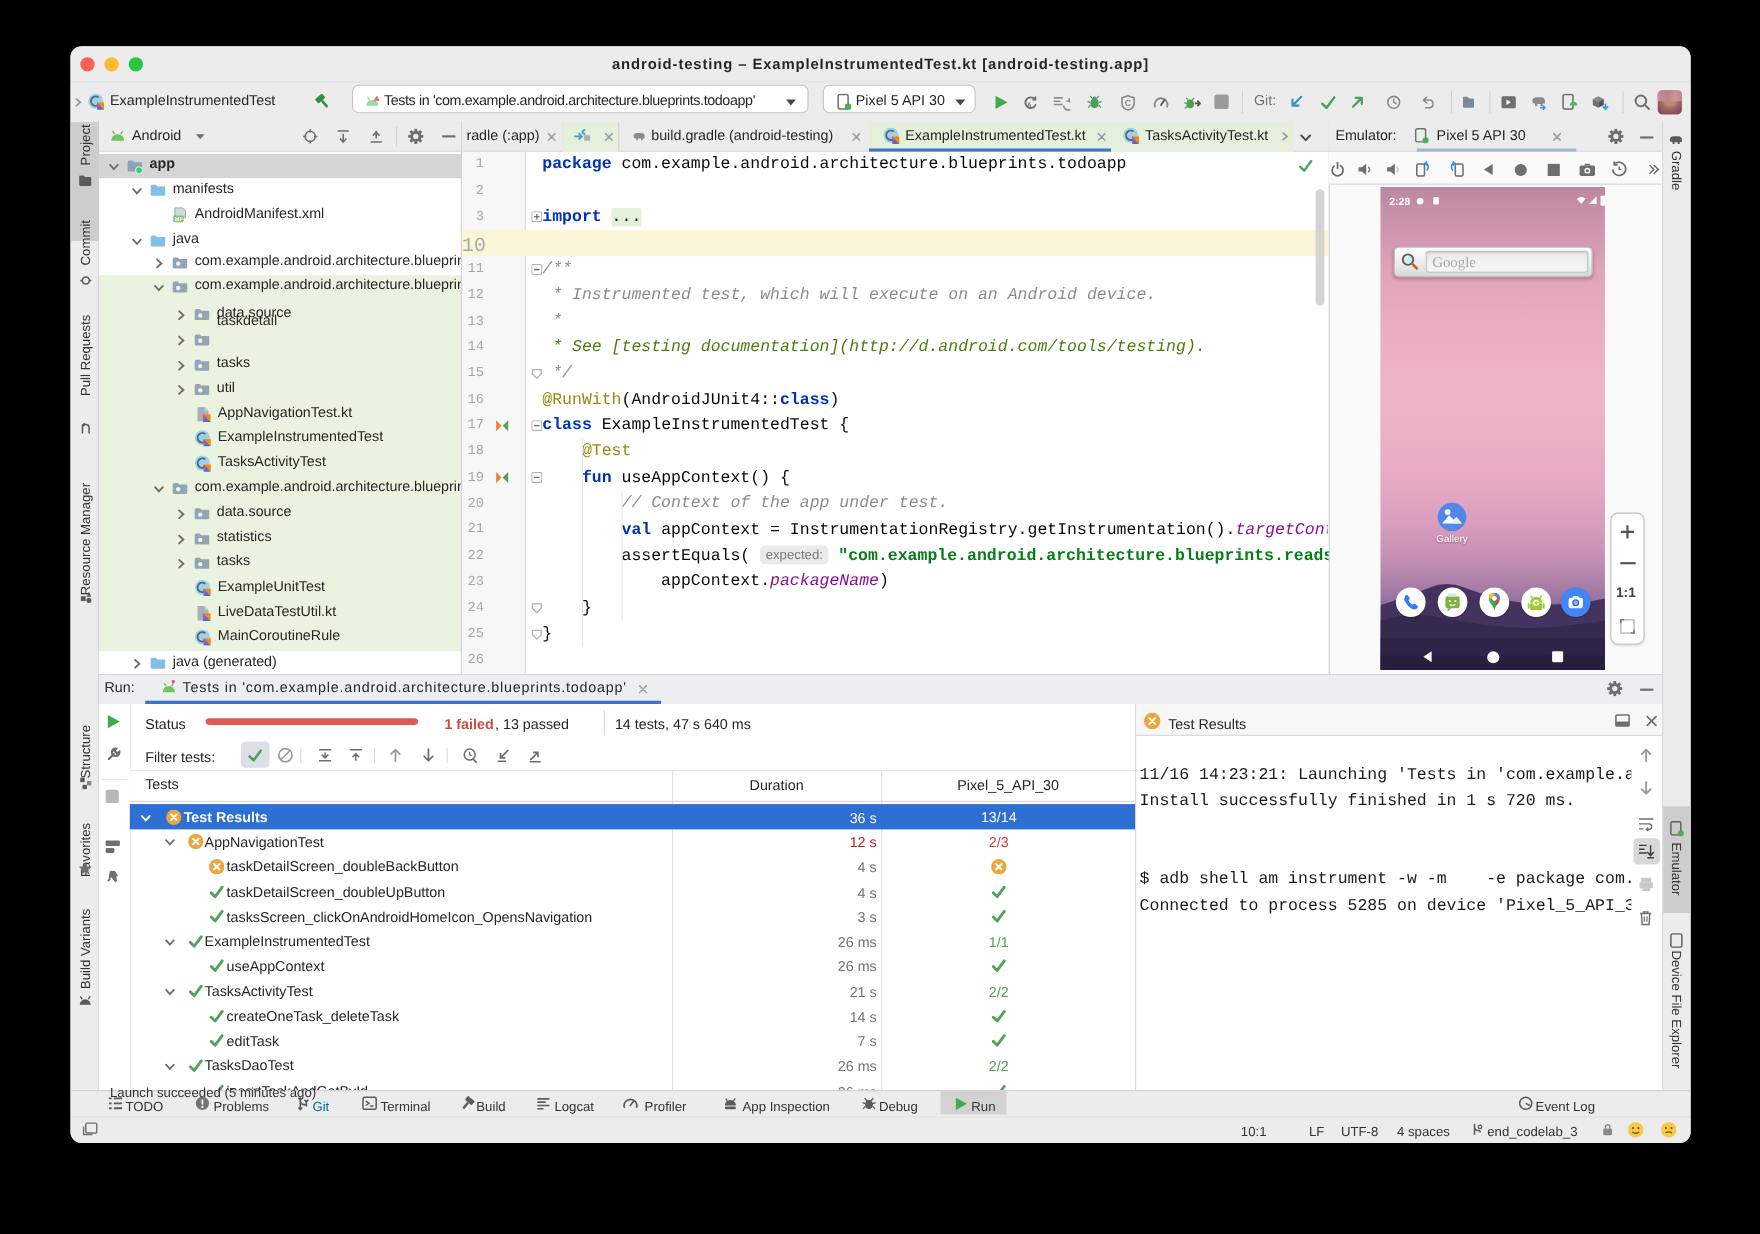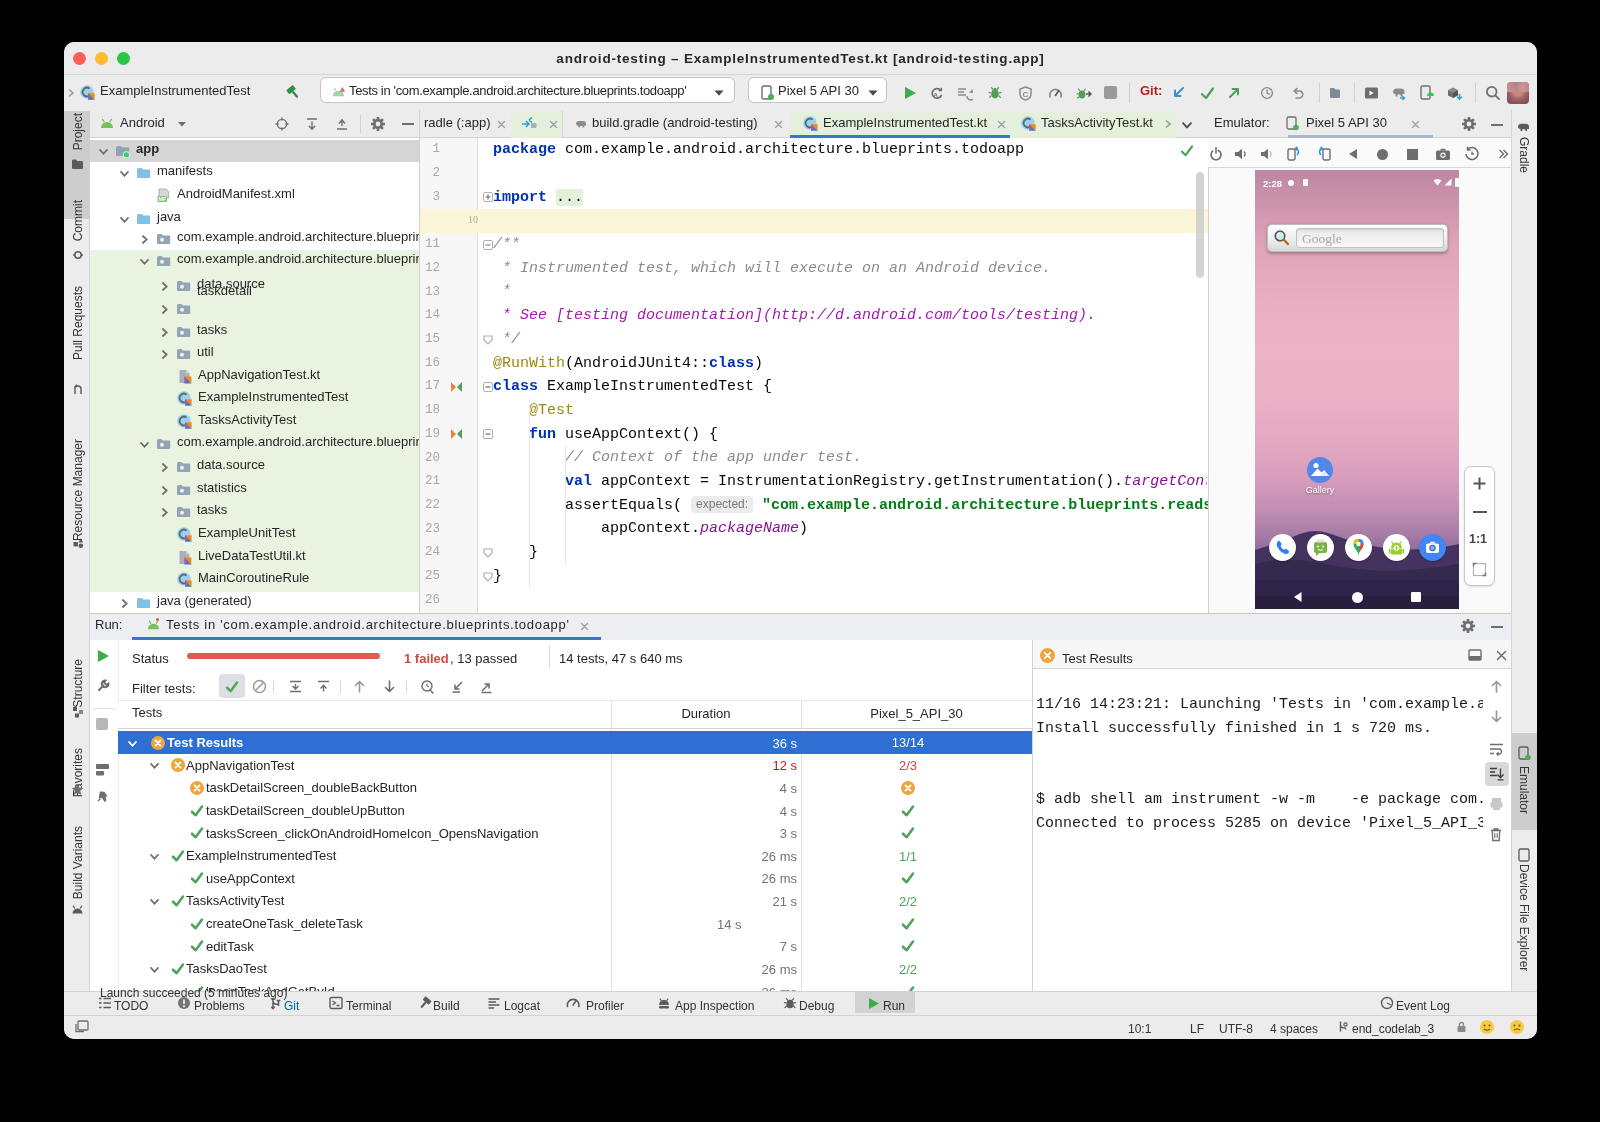--- a/index.html
+++ b/index.html
@@ -115,21 +115,21 @@
     </div>
 <div class="abs" style="left:1012px;top:43.5px;width:16px;height:15px;">
       <svg width="16" height="15" viewBox="0 0 16 15">
         <ellipse cx="6" cy="8.5" rx="3.4" ry="4" fill="#4f9e58"></ellipse>
         <path d="M3.8 4.5 L2.6 3.2 M8.2 4.5 L9.4 3.2 M2.6 8 L1 7.6 M2.8 11 L1.4 12.2" stroke="#4f9e58" stroke-width="1.1" stroke-linecap="round"></path>
         <path d="M10 8 L15 8 M12.5 5.5 L15 8 L12.5 10.5" stroke="#555" stroke-width="1.5" fill="none"></path>
       </svg>
     </div>
 <div class="abs" style="left:1040px;top:44px;width:13px;height:13px;background:#9a9a9a;border-radius:2px;"></div>
 <div class="abs" style="left:1065px;top:40.5px;width:1px;height:20px;background:#d0d0d0;"></div>
-<div class="abs" style="left:1076px;top:41.25px;font-size:13px;color:#b91c1c;font-weight:bold;white-space:nowrap;">Git:</div>
+<div class="abs" style="left:1076px;top:41.25px;font-size:13px;color:#737373;font-weight:normal;white-space:nowrap;">Git:</div>
 <div class="abs" style="left:1107px;top:42.5px;width:15px;height:15px;">
       <svg width="15" height="15" viewBox="0 0 15 15">
         <path d="M12 3 L4 11 M4 5.5 L4 11 L9.5 11" stroke="#3592c4" stroke-width="2" fill="none" stroke-linecap="round" stroke-linejoin="round"></path>
       </svg>
     </div>
 <div class="abs" style="left:1136px;top:43.5px;width:15px;height:15px;">
       <svg width="15" height="15" viewBox="0 0 15 15">
         <path d="M2 8.25 L6 12 L13 2.5" stroke="#4f9e58" stroke-width="2.2" fill="none" stroke-linecap="round" stroke-linejoin="round"></path>
       </svg>
     </div>
@@ -637,21 +637,21 @@
         <path d="M2 4.2 L6 8.4 L10 4.2" stroke="#4a4a4a" stroke-width="1.8" fill="none" stroke-linecap="round"></path>
       </svg>
     </div>
 <div class="abs" style="left:356px;top:96px;width:788px;height:475px;background:#fff;overflow:hidden;"></div>
 <div class="abs" style="left:356px;top:96px;width:58px;height:475px;background:#f7f7f7;border-right:1px solid #dcdcdc;"></div>
 <div class="abs" style="left:415px;top:167.3px;width:729px;height:23.7px;background:#fcf6d8;"></div>
 <div class="abs" style="left:356px;top:167.3px;width:59px;height:23.7px;background:#fcf6d8;"></div>
 <div class="abs" style="left:356px;top:100.4px;width:20px;text-align:right;font-family:Liberation Mono,monospace;font-size:12.5px;color:#a8a8a8;">1</div>
 <div class="abs" style="left:356px;top:124.1px;width:20px;text-align:right;font-family:Liberation Mono,monospace;font-size:12.5px;color:#a8a8a8;">2</div>
 <div class="abs" style="left:356px;top:147.8px;width:20px;text-align:right;font-family:Liberation Mono,monospace;font-size:12.5px;color:#a8a8a8;">3</div>
-<div class="abs" style="left:356px;top:171.5px;width:20px;text-align:right;font-family:Liberation Serif, serif;font-size:10px;color:#a8a8a8;margin-left:38px;">10</div>
+<div class="abs" style="left:356px;top:171.5px;width:20px;text-align:right;font-family:Liberation Mono, monospace;font-size:18px;color:#a8a8a8;">10</div>
 <div class="abs" style="left:356px;top:195.2px;width:20px;text-align:right;font-family:Liberation Mono,monospace;font-size:12.5px;color:#a8a8a8;">11</div>
 <div class="abs" style="left:356px;top:218.9px;width:20px;text-align:right;font-family:Liberation Mono,monospace;font-size:12.5px;color:#a8a8a8;">12</div>
 <div class="abs" style="left:356px;top:242.6px;width:20px;text-align:right;font-family:Liberation Mono,monospace;font-size:12.5px;color:#a8a8a8;">13</div>
 <div class="abs" style="left:356px;top:266.3px;width:20px;text-align:right;font-family:Liberation Mono,monospace;font-size:12.5px;color:#a8a8a8;">14</div>
 <div class="abs" style="left:356px;top:290px;width:20px;text-align:right;font-family:Liberation Mono,monospace;font-size:12.5px;color:#a8a8a8;">15</div>
 <div class="abs" style="left:356px;top:313.7px;width:20px;text-align:right;font-family:Liberation Mono,monospace;font-size:12.5px;color:#a8a8a8;">16</div>
 <div class="abs" style="left:356px;top:337.4px;width:20px;text-align:right;font-family:Liberation Mono,monospace;font-size:12.5px;color:#a8a8a8;">17</div>
 <div class="abs" style="left:356px;top:361.1px;width:20px;text-align:right;font-family:Liberation Mono,monospace;font-size:12.5px;color:#a8a8a8;">18</div>
 <div class="abs" style="left:356px;top:384.8px;width:20px;text-align:right;font-family:Liberation Mono,monospace;font-size:12.5px;color:#a8a8a8;">19</div>
 <div class="abs" style="left:356px;top:408.5px;width:20px;text-align:right;font-family:Liberation Mono,monospace;font-size:12.5px;color:#a8a8a8;">20</div>
@@ -659,21 +659,21 @@
 <div class="abs" style="left:356px;top:455.9px;width:20px;text-align:right;font-family:Liberation Mono,monospace;font-size:12.5px;color:#a8a8a8;">22</div>
 <div class="abs" style="left:356px;top:479.6px;width:20px;text-align:right;font-family:Liberation Mono,monospace;font-size:12.5px;color:#a8a8a8;">23</div>
 <div class="abs" style="left:356px;top:503.3px;width:20px;text-align:right;font-family:Liberation Mono,monospace;font-size:12.5px;color:#a8a8a8;">24</div>
 <div class="abs" style="left:356px;top:527px;width:20px;text-align:right;font-family:Liberation Mono,monospace;font-size:12.5px;color:#a8a8a8;">25</div>
 <div class="abs" style="left:356px;top:550.7px;width:20px;text-align:right;font-family:Liberation Mono,monospace;font-size:12.5px;color:#a8a8a8;">26</div>
 <div class="abs mono" style="left:429px;top:96.2px;height:23.7px;line-height:23.7px;width:714px;overflow:hidden;"><span style="color:#0033b3;font-weight:bold;">package&nbsp;</span><span style="color:#080808;">com.example.android.architecture.blueprints.todoapp</span></div>
 <div class="abs mono" style="left:429px;top:143.6px;height:23.7px;line-height:23.7px;width:714px;overflow:hidden;"><span style="color:#0033b3;font-weight:bold;">import&nbsp;</span><span style="color:#080808;background:#e3f0da;border-radius:2px;">...</span></div>
 <div class="abs mono" style="left:429px;top:191px;height:23.7px;line-height:23.7px;width:714px;overflow:hidden;"><span style="color:#8c8c8c;font-style:italic;">/**</span></div>
 <div class="abs mono" style="left:429px;top:214.7px;height:23.7px;line-height:23.7px;width:714px;overflow:hidden;"><span style="color:#8c8c8c;font-style:italic;">&nbsp;*&nbsp;Instrumented&nbsp;test,&nbsp;which&nbsp;will&nbsp;execute&nbsp;on&nbsp;an&nbsp;Android&nbsp;device.</span></div>
 <div class="abs mono" style="left:429px;top:238.4px;height:23.7px;line-height:23.7px;width:714px;overflow:hidden;"><span style="color:#8c8c8c;font-style:italic;">&nbsp;*</span></div>
-<div class="abs mono" style="left:429px;top:262.1px;height:23.7px;line-height:23.7px;width:714px;overflow:hidden;"><span style="color:#a21caf;font-style:italic;">&nbsp;*&nbsp;See&nbsp;[testing&nbsp;documentation](http://d.android.com/tools/testing).</span></div>
+<div class="abs mono" style="left:429px;top:262.1px;height:23.7px;line-height:23.7px;width:714px;overflow:hidden;"><span style="color:#4d7c0f;font-style:italic;">&nbsp;*&nbsp;See&nbsp;[testing&nbsp;documentation](http://d.android.com/tools/testing).</span></div>
 <div class="abs mono" style="left:429px;top:285.8px;height:23.7px;line-height:23.7px;width:714px;overflow:hidden;"><span style="color:#8c8c8c;font-style:italic;">&nbsp;*/</span></div>
 <div class="abs mono" style="left:429px;top:309.5px;height:23.7px;line-height:23.7px;width:714px;overflow:hidden;"><span style="color:#9e880d;">@RunWith</span><span style="color:#080808;">(AndroidJUnit4::</span><span style="color:#0033b3;font-weight:bold;">class</span><span style="color:#080808;">)</span></div>
 <div class="abs mono" style="left:429px;top:356.9px;height:23.7px;line-height:23.7px;width:714px;overflow:hidden;"><span style="color:#080808;">&nbsp;&nbsp;&nbsp;&nbsp;</span><span style="color:#9e880d;">@Test</span></div>
 <div class="abs mono" style="left:429px;top:333.2px;height:23.7px;line-height:23.7px;width:714px;overflow:hidden;"><span style="color:#0033b3;font-weight:bold;">class&nbsp;</span><span style="color:#080808;">ExampleInstrumentedTest&nbsp;{</span></div>
 <div class="abs mono" style="left:429px;top:380.6px;height:23.7px;line-height:23.7px;width:714px;overflow:hidden;"><span style="color:#080808;">&nbsp;&nbsp;&nbsp;&nbsp;</span><span style="color:#0033b3;font-weight:bold;">fun&nbsp;</span><span style="color:#080808;">useAppContext()&nbsp;{</span></div>
 <div class="abs mono" style="left:429px;top:404.3px;height:23.7px;line-height:23.7px;width:714px;overflow:hidden;"><span style="color:#8c8c8c;font-style:italic;">&nbsp;&nbsp;&nbsp;&nbsp;&nbsp;&nbsp;&nbsp;&nbsp;//&nbsp;Context&nbsp;of&nbsp;the&nbsp;app&nbsp;under&nbsp;test.</span></div>
 <div class="abs mono" style="left:429px;top:428px;height:23.7px;line-height:23.7px;width:714px;overflow:hidden;"><span style="color:#080808;">&nbsp;&nbsp;&nbsp;&nbsp;&nbsp;&nbsp;&nbsp;&nbsp;</span><span style="color:#0033b3;font-weight:bold;">val&nbsp;</span><span style="color:#080808;">appContext&nbsp;=&nbsp;InstrumentationRegistry.getInstrumentation().</span><span style="color:#871094;font-style:italic;">targetContext</span></div>
 <div class="abs mono" style="left:429px;top:451.7px;height:23.7px;line-height:23.7px;"><span style="color:#080808;">        assertEquals( </span><span style="display:inline-block;background:#ebebeb;color:#787878;border-radius:4px;font-family:Liberation Sans,sans-serif;font-size:12px;padding:0 5px;line-height:17px;vertical-align:1px;">expected:</span><span style="color:#067d17;font-weight:bold;"> "com.example.android.architecture.blueprints.reads</span></div>
 <div class="abs mono" style="left:429px;top:475.4px;height:23.7px;line-height:23.7px;width:714px;overflow:hidden;"><span style="color:#080808;text-align:right;">&nbsp;&nbsp;&nbsp;&nbsp;&nbsp;&nbsp;&nbsp;&nbsp;&nbsp;&nbsp;&nbsp;&nbsp;appContext.</span><span style="color:#871094;font-style:italic;">packageName</span><span style="color:#080808;">)</span></div>
 <div class="abs mono" style="left:429px;top:499.1px;height:23.7px;line-height:23.7px;width:714px;overflow:hidden;"><span style="color:#080808;">&nbsp;&nbsp;&nbsp;&nbsp;}</span></div>
@@ -1156,21 +1156,21 @@
     </div>
 <div class="abs" style="left:122px;top:851.475px;font-size:13px;color:#262626;font-weight:normal;white-space:nowrap;">TasksActivityTest</div>
 <div class="abs" style="left:653px;top:852.025px;width:80px;text-align:right;font-size:13px;color:#737373;">21 s</div>
 <div class="abs" style="left:814px;top:851.825px;width:60px;text-align:center;font-size:13px;color:#4fa35a;">2/2</div>
 <div class="abs" style="left:126px;top:874.655px;width:14px;height:14px;">
       <svg width="14" height="14" viewBox="0 0 14 14">
         <path d="M2 7.7 L5.6 11.2 L12 2.5" stroke="#4fa35a" stroke-width="2.6" fill="none" stroke-linecap="round" stroke-linejoin="round"></path>
       </svg>
     </div>
 <div class="abs" style="left:142px;top:874.105px;font-size:13px;color:#262626;font-weight:normal;white-space:nowrap;">createOneTask_deleteTask</div>
-<div class="abs" style="left:653px;top:874.655px;width:80px;text-align:left;font-size:13px;color:#737373;">14 s</div>
+<div class="abs" style="left:653px;top:874.655px;width:80px;text-align:right;font-size:13px;color:#737373;">14 s</div>
 <div class="abs" style="left:837px;top:874.655px;width:14px;height:14px;">
       <svg width="14" height="14" viewBox="0 0 14 14">
         <path d="M2 7.7 L5.6 11.2 L12 2.5" stroke="#4fa35a" stroke-width="2.6" fill="none" stroke-linecap="round" stroke-linejoin="round"></path>
       </svg>
     </div>
 <div class="abs" style="left:126px;top:897.285px;width:14px;height:14px;">
       <svg width="14" height="14" viewBox="0 0 14 14">
         <path d="M2 7.7 L5.6 11.2 L12 2.5" stroke="#4fa35a" stroke-width="2.6" fill="none" stroke-linecap="round" stroke-linejoin="round"></path>
       </svg>
     </div>

